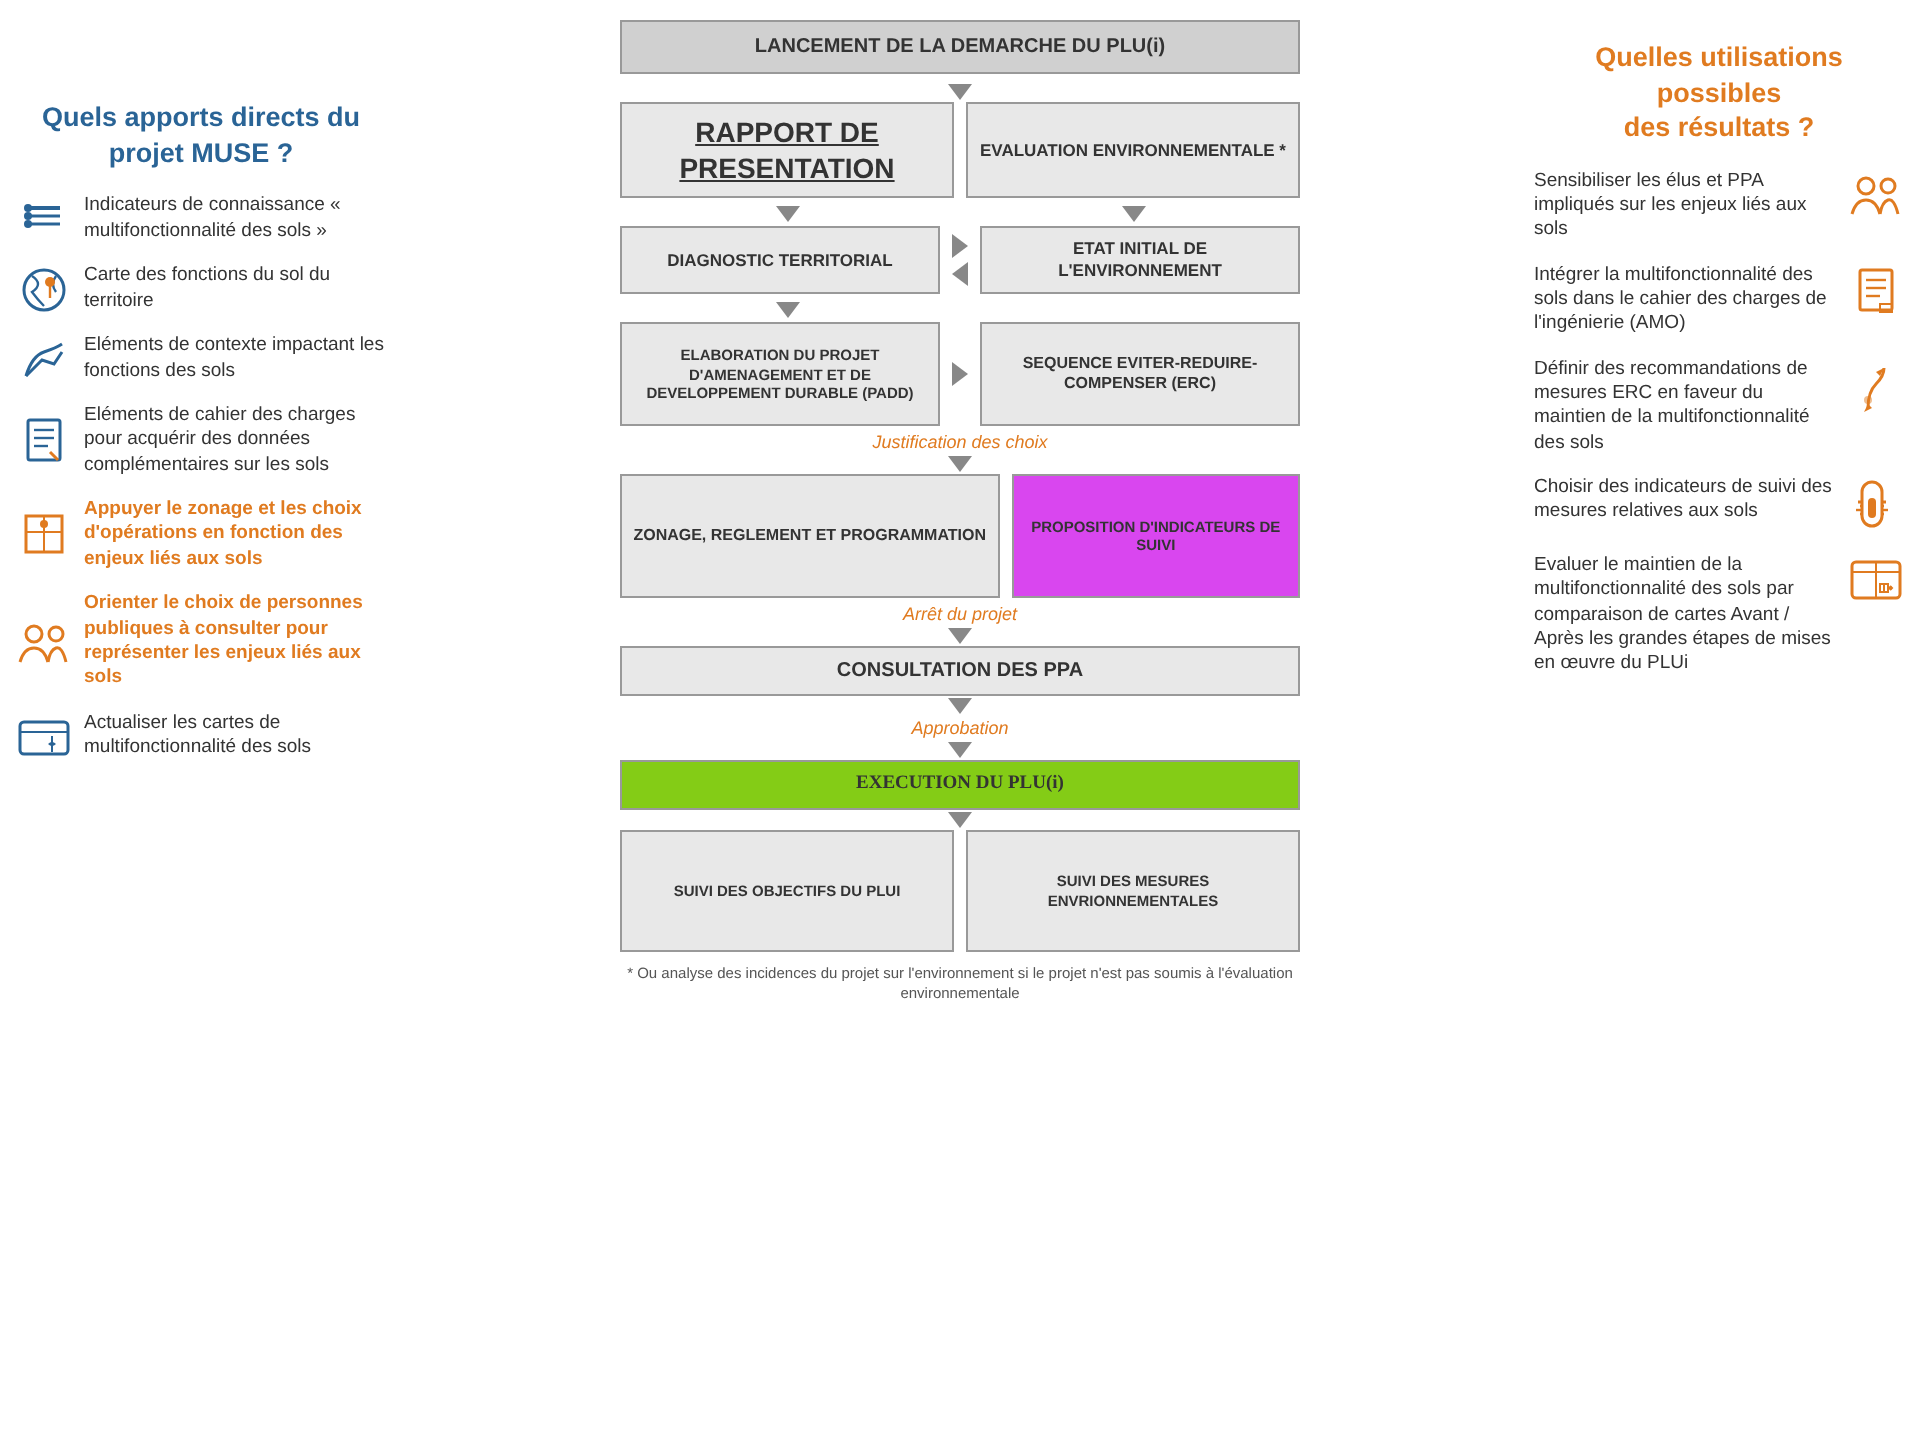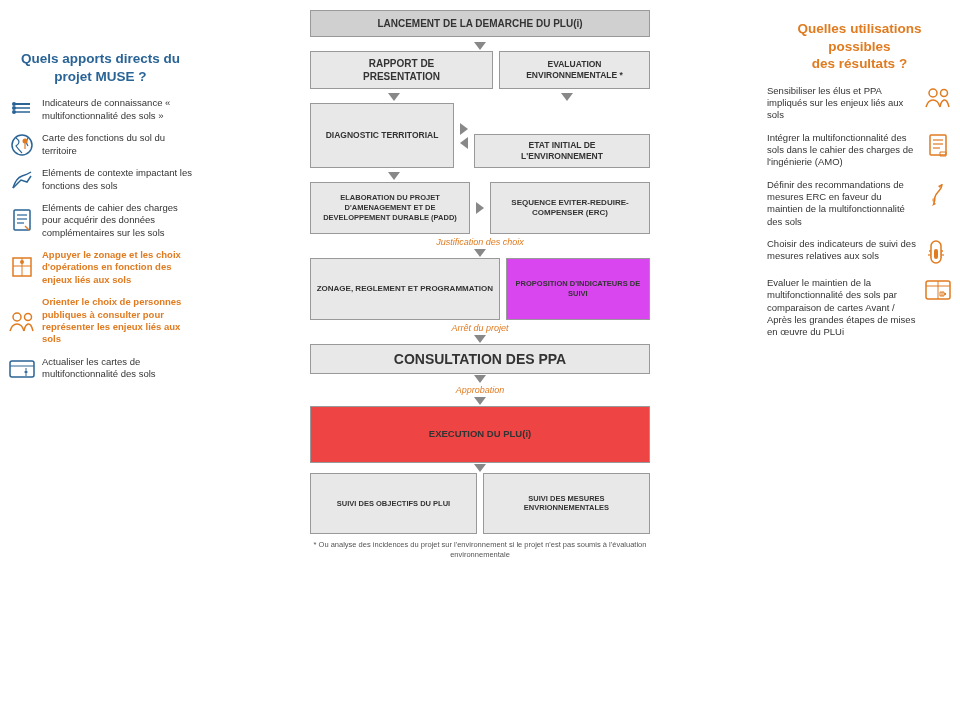--- a/index.html
+++ b/index.html
@@ -306,21 +306,21 @@
   </div>
 
   <div class="center-col">
     <div class="center-wrapper">
 
       <div class="flow-box top-box">LANCEMENT DE LA DEMARCHE DU PLU(i)</div>
 
       <div class="arrow-down"></div>
 
       <div class="two-col-section">
-        <div class="flow-box" style="font-size:10px; padding:5px 20px;">RAPPORT DE PRESENTATION</div>
+        <div class="flow-box" style="font-size:14px; padding:5px 4px;text-decoration:underline;">RAPPORT DE PRESENTATION</div>
         <div class="flow-box" style="font-size:8.5px; padding:5px 4px;">EVALUATION ENVIRONNEMENTALE *</div>
       </div>
 
       <div style="display:flex; gap:6px; width:340px; justify-content:space-around; margin:1px 0;">
         <div style="flex:1; display:flex; justify-content:center;">
             <div class="arrow-down"></div>
           </div>
         <div style="flex:1; display:flex; justify-content:center;">
             <div class="arrow-down"></div>
           </div>
@@ -329,21 +329,21 @@
       <div class="two-col-section">
         <div class="flow-box" style="font-size:8.5px; padding:5px 4px;text-align:center;">DIAGNOSTIC TERRITORIAL</div>
         <div style="display:flex; align-items:center; justify-content:center; flex-direction:column; gap:2px;">
           <div style="display:flex; align-items:center; gap:2px;">
             <div class="arrow-right"></div>
           </div>
           <div style="display:flex; align-items:center; gap:2px;">
             <div class="arrow-left"></div>
           </div>
         </div>
-        <div class="flow-box" style="font-size:8.5px; padding:5px 20px;margin-top:31px;">ETAT INITIAL DE L'ENVIRONNEMENT</div>
+        <div class="flow-box" style="font-size:8.5px; padding:5px 4px;">ETAT INITIAL DE L'ENVIRONNEMENT</div>
       </div>
 
       <div style="display:flex; gap:6px; width:340px; justify-content:space-around; margin:1px 0;">
         <div style="flex:1; display:flex; justify-content:center;">
             <div class="arrow-down"></div>
           </div>
         <div style="flex:1; display:flex; justify-content:center;"></div>
       </div>
 
       <div class="two-col-section" style="height:52px;justify-content:space-between;">
@@ -360,30 +360,30 @@
 
       <div class="two-col-section" style="height:62px;">
         <div class="flow-box" style="font-size:8px; padding:4px 3px; flex:1.2;">ZONAGE, REGLEMENT ET PROGRAMMATION</div>
         <div class="flow-box" style="font-size:7.5px; padding:4px 3px; background:#d946ef; flex:0.9;">PROPOSITION D'INDICATEURS DE SUIVI</div>
       </div>
 
       <div class="italic-label">Arrêt du projet</div>
 
       <div class="arrow-down"></div>
 
-      <div class="flow-box single" style="font-size:14px; padding:5px;">CONSULTATION DES PPA</div>
+      <div class="flow-box single" style="font-size:10px; padding:5px;">CONSULTATION DES PPA</div>
 
       <div class="arrow-down"></div>
 
 
       <div class="italic-label">Approbation</div>
 
       <div class="arrow-down"></div>
 
-      <div class="flow-box single" style="font-size:9.5px; padding:21px; background:#ef4444;">EXECUTION DU PLU(i)</div>
+      <div class="flow-box single" style="font-size:9.5px; padding:5px; background:#84cc16;font-family:Liberation Serif, serif;">EXECUTION DU PLU(i)</div>
 
       <div class="arrow-down"></div>
 
       <div class="two-col-section">
         <div class="flow-box" style="font-size:7.5px; padding:5px 3px;">SUIVI DES OBJECTIFS DU PLUI</div>
         <div class="flow-box" style="font-size:7.5px; padding:20px 3px;">SUIVI DES MESURES ENVRIONNEMENTALES</div>
       </div>
 
       <div class="footnote">* Ou analyse des incidences du projet sur l'environnement si le projet n'est pas soumis à l'évaluation environnementale</div>
 

